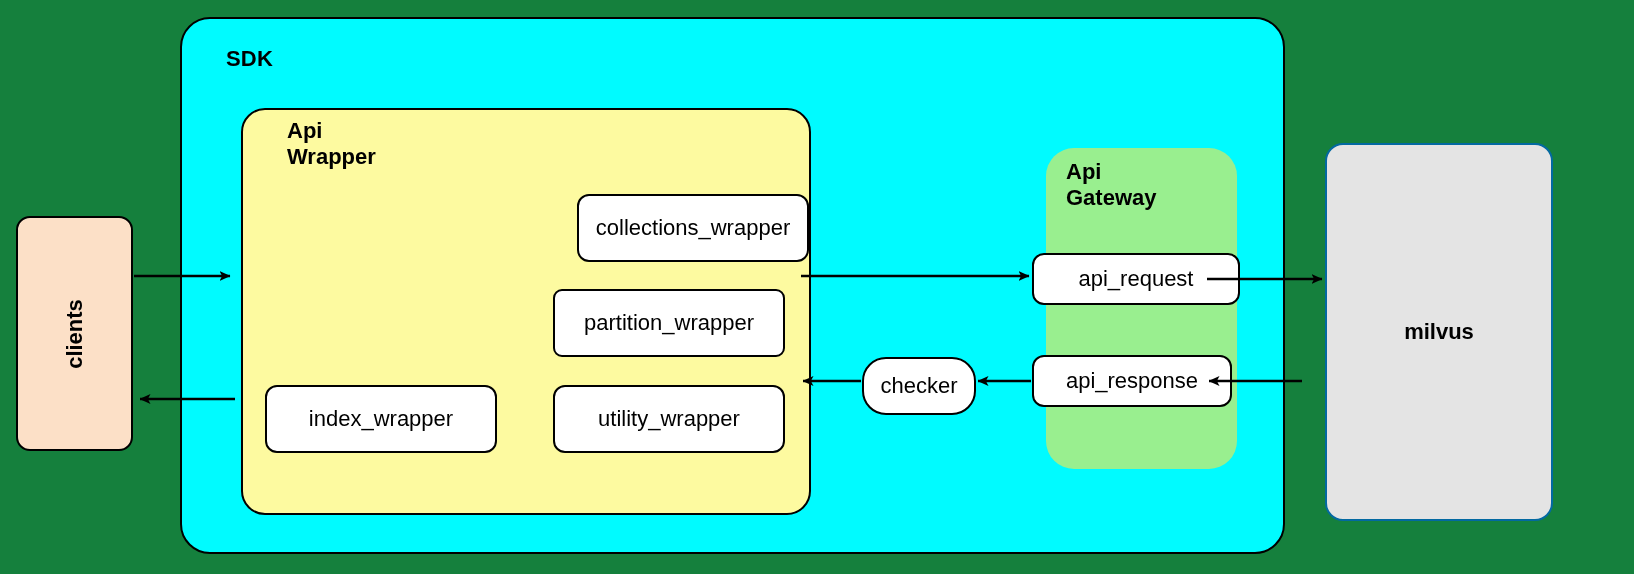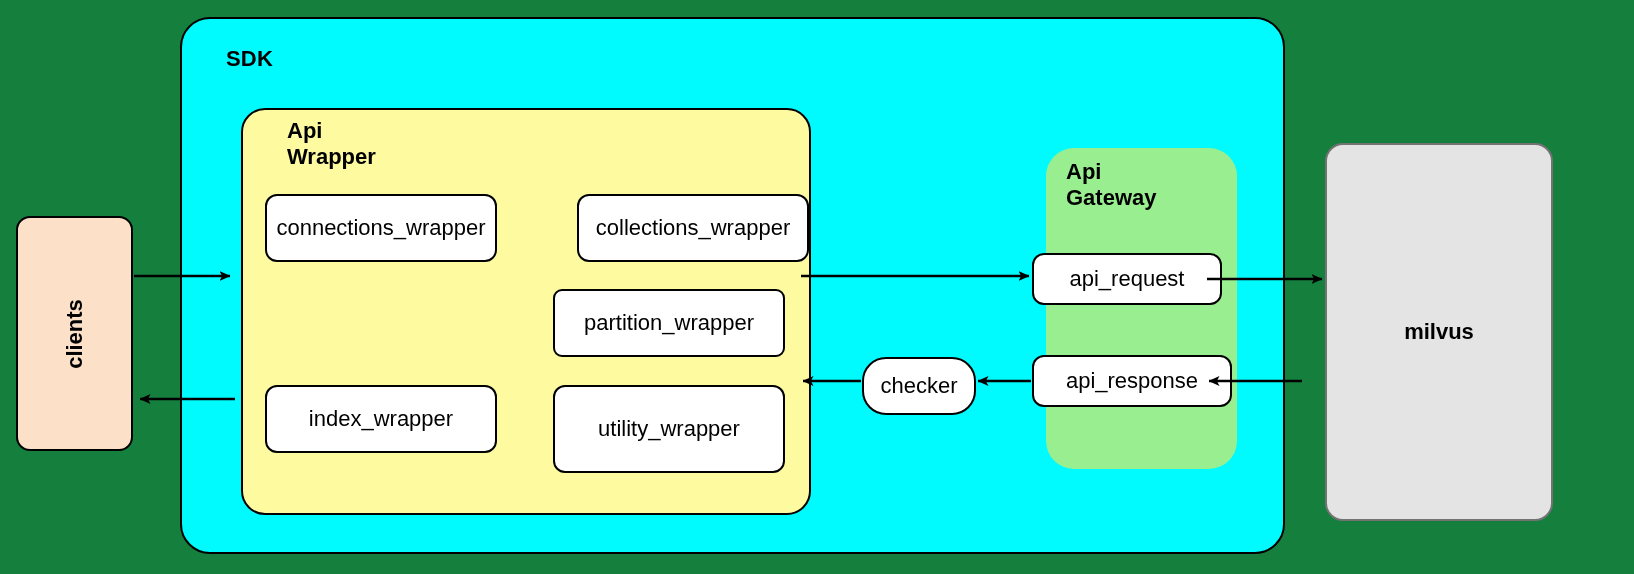--- a/index.html
+++ b/index.html
@@ -119,21 +119,21 @@
     white-space: nowrap;
   }
 
   
   .milvus-box {
     left: 1325px;
     top: 143px;
     width: 228px;
     height: 378px;
     background: #e4e4e4;
-    border: 2px solid #737373;
+    border: 2px solid #0369a1;
     border-radius: 18px;
     font-size: 22px;
     font-weight: bold;
   }
 
   
   .checker-box {
     left: 862px;
     top: 357px;
     width: 114px;
@@ -161,42 +161,39 @@
 
   <div class="box sdk-box">
     <div class="sdk-label">SDK</div>
   </div>
 
   <div class="box wrapper-box">
     <div class="wrapper-label">Api
 Wrapper</div>
   </div>
 
-  <div class="box module" style="left:265px; top:194px;  width:232px; height:68px;">
-    <span>connections_wrapper</span>
-  </div>
   <div class="box module" style="left:577px; top:194px;  width:232px; height:68px;">
     <span>collections_wrapper</span>
   </div>
   <div class="box module" style="left:553px; top:289px;  width:232px; height:68px;border-radius:9px;">
     <span>partition_wrapper</span>
   </div>
   <div class="box module" style="left:265px; top:385px;  width:232px; height:68px;">
     <span>index_wrapper</span>
   </div>
-  <div class="box module" style="left:553px; top:385px;  width:232px; height:88px;">
+  <div class="box module" style="left:553px; top:385px;  width:232px; height:68px;">
     <span>utility_wrapper</span>
   </div>
 
   <div class="box gateway-box">
     <div class="gateway-label">Api
 Gateway</div>
   </div>
 
-  <div class="box module" style="left:1032px; top:253px; width:190px; height:52px;">
+  <div class="box module" style="left:1032px; top:253px; width:208px; height:52px;">
     <span>api_request</span>
   </div>
   <div class="box module" style="left:1032px; top:355px; width:200px; height:52px;">
     <span>api_response</span>
   </div>
 
   <div class="box checker-box">
     <span>checker</span>
   </div>
 

